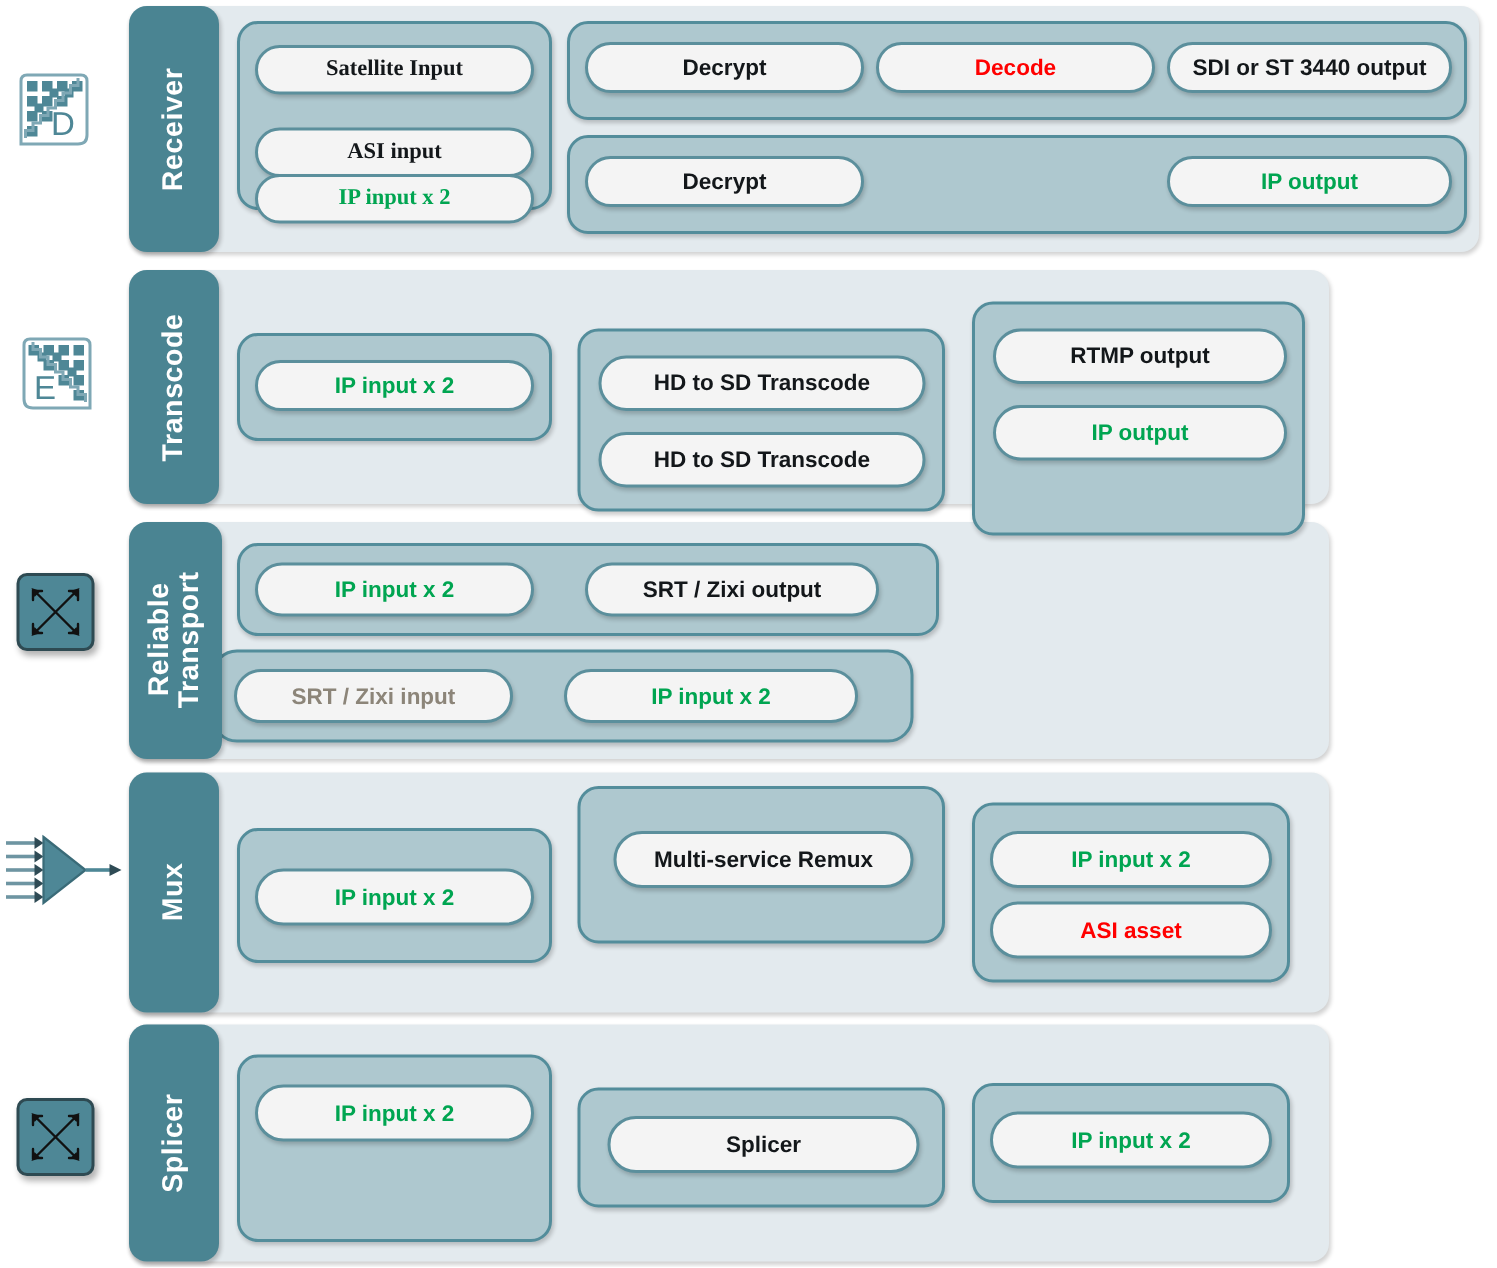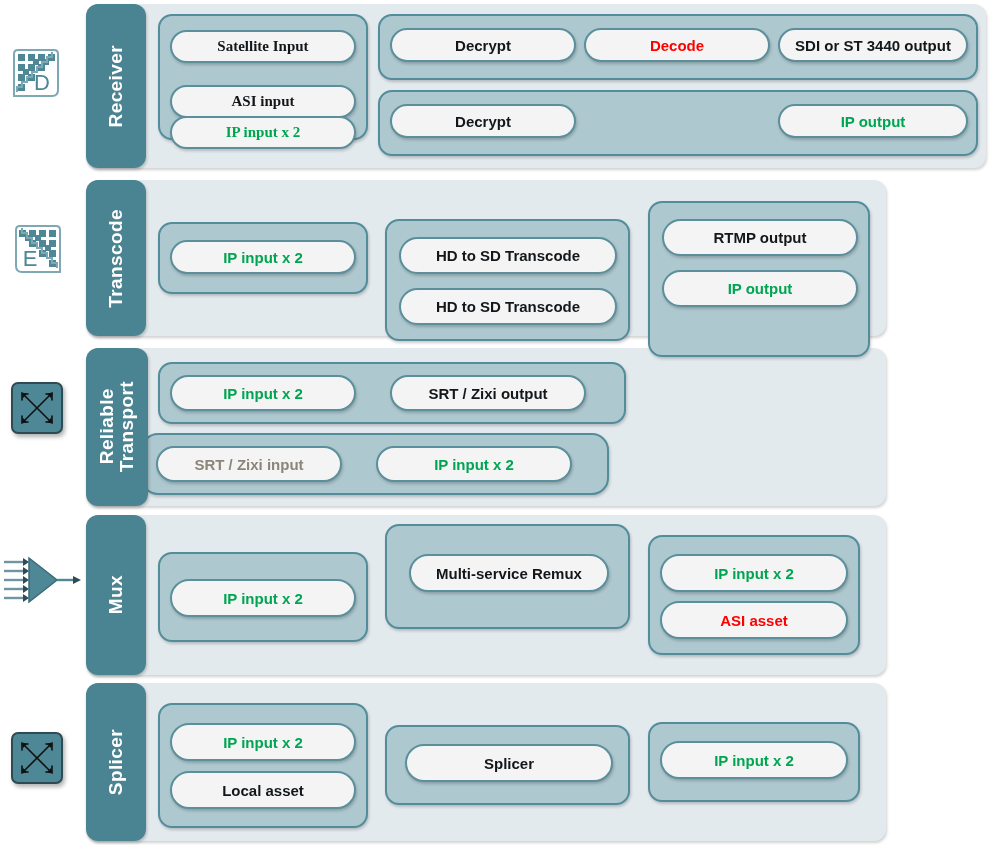--- a/index.html
+++ b/index.html
@@ -293,21 +293,20 @@
     </div>
   </div>
 
   <div class="panel" style="left:86px; top:683px; width:800px; height:158px;"></div>
   <div class="label-tab" style="left:86px; top:683px; width:60px; height:158px;">
     <span>Splicer</span>
   </div>
 
   <div class="group" style="left:158px; top:703px; width:210px; height:125px;">
     <div class="pill green" style="left:10px; top:18px; width:186px; height:38px;">IP input x 2</div>
-    <div class="pill" style="left:10px; top:66px; width:186px; height:38px;">Local asset</div>
   </div>
 
   <div class="group" style="left:385px; top:725px; width:245px; height:80px;">
     <div class="pill" style="left:18px; top:17px; width:208px; height:38px;">Splicer</div>
   </div>
 
   <div class="group" style="left:648px; top:722px; width:212px; height:80px;">
     <div class="pill green" style="left:10px; top:17px; width:188px; height:38px;">IP input x 2</div>
   </div>
 

